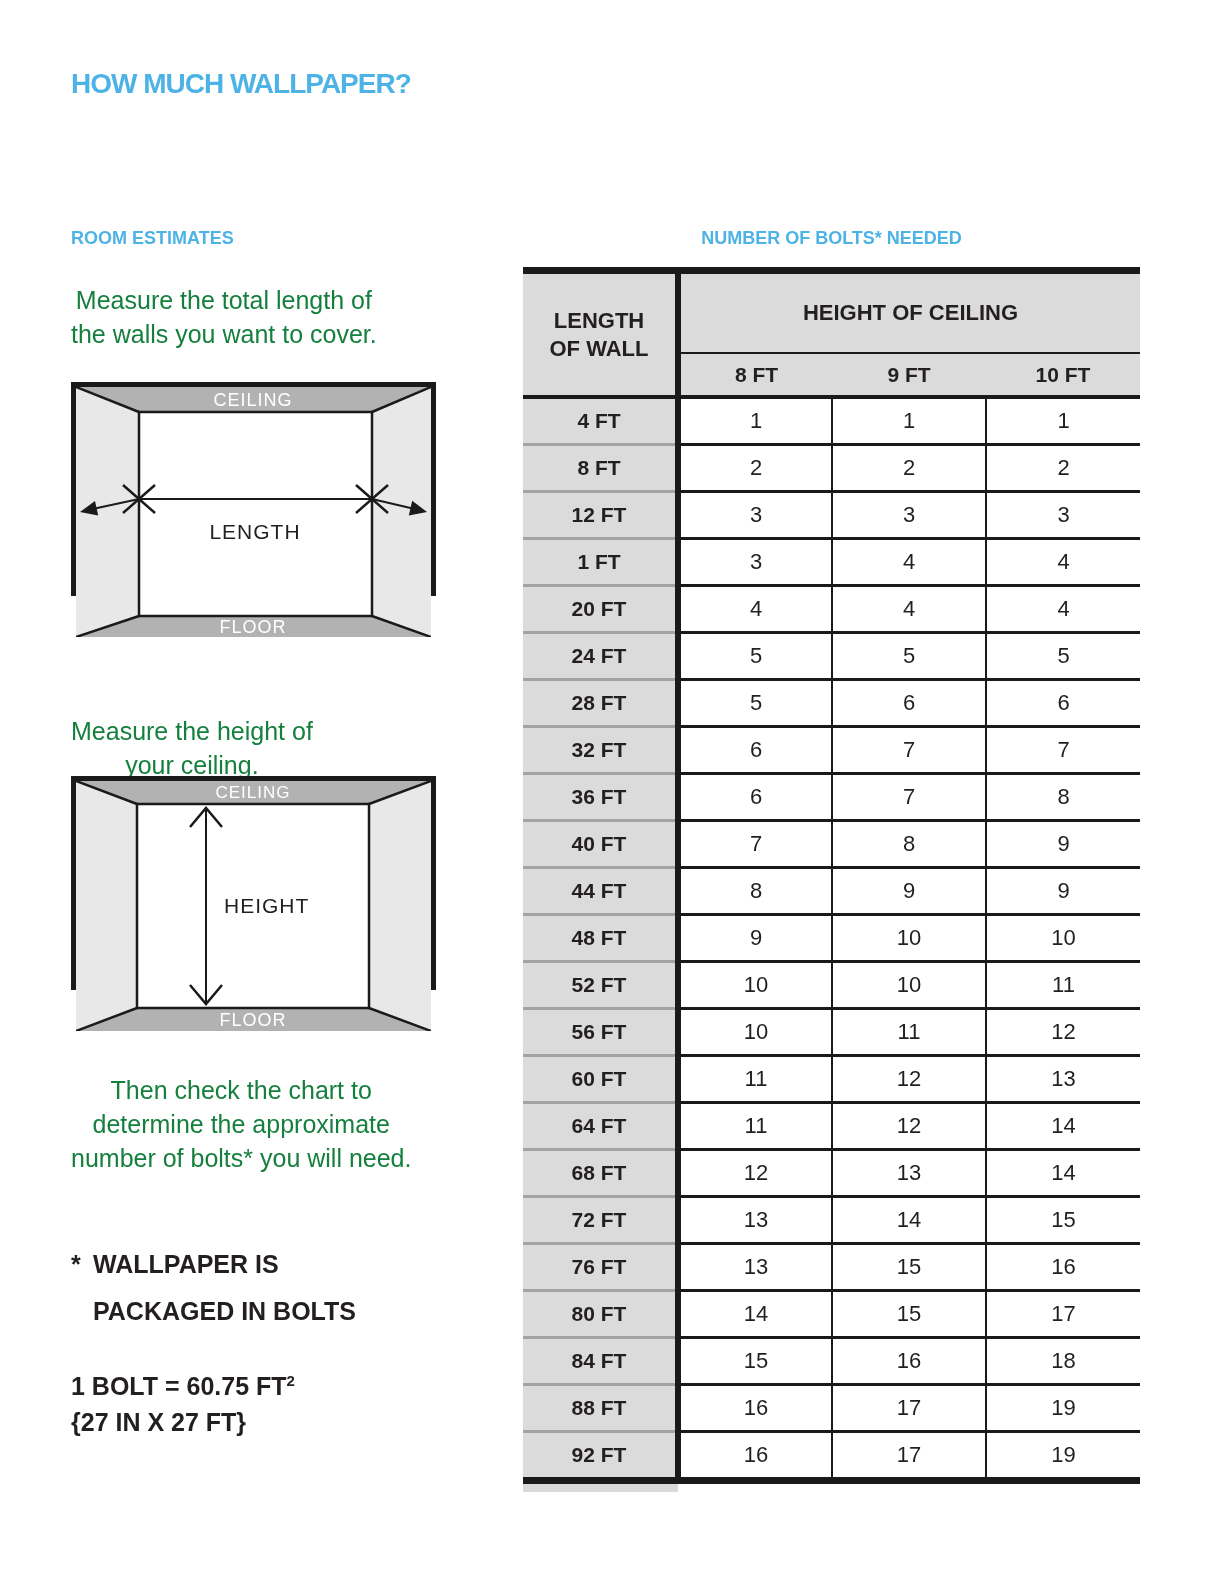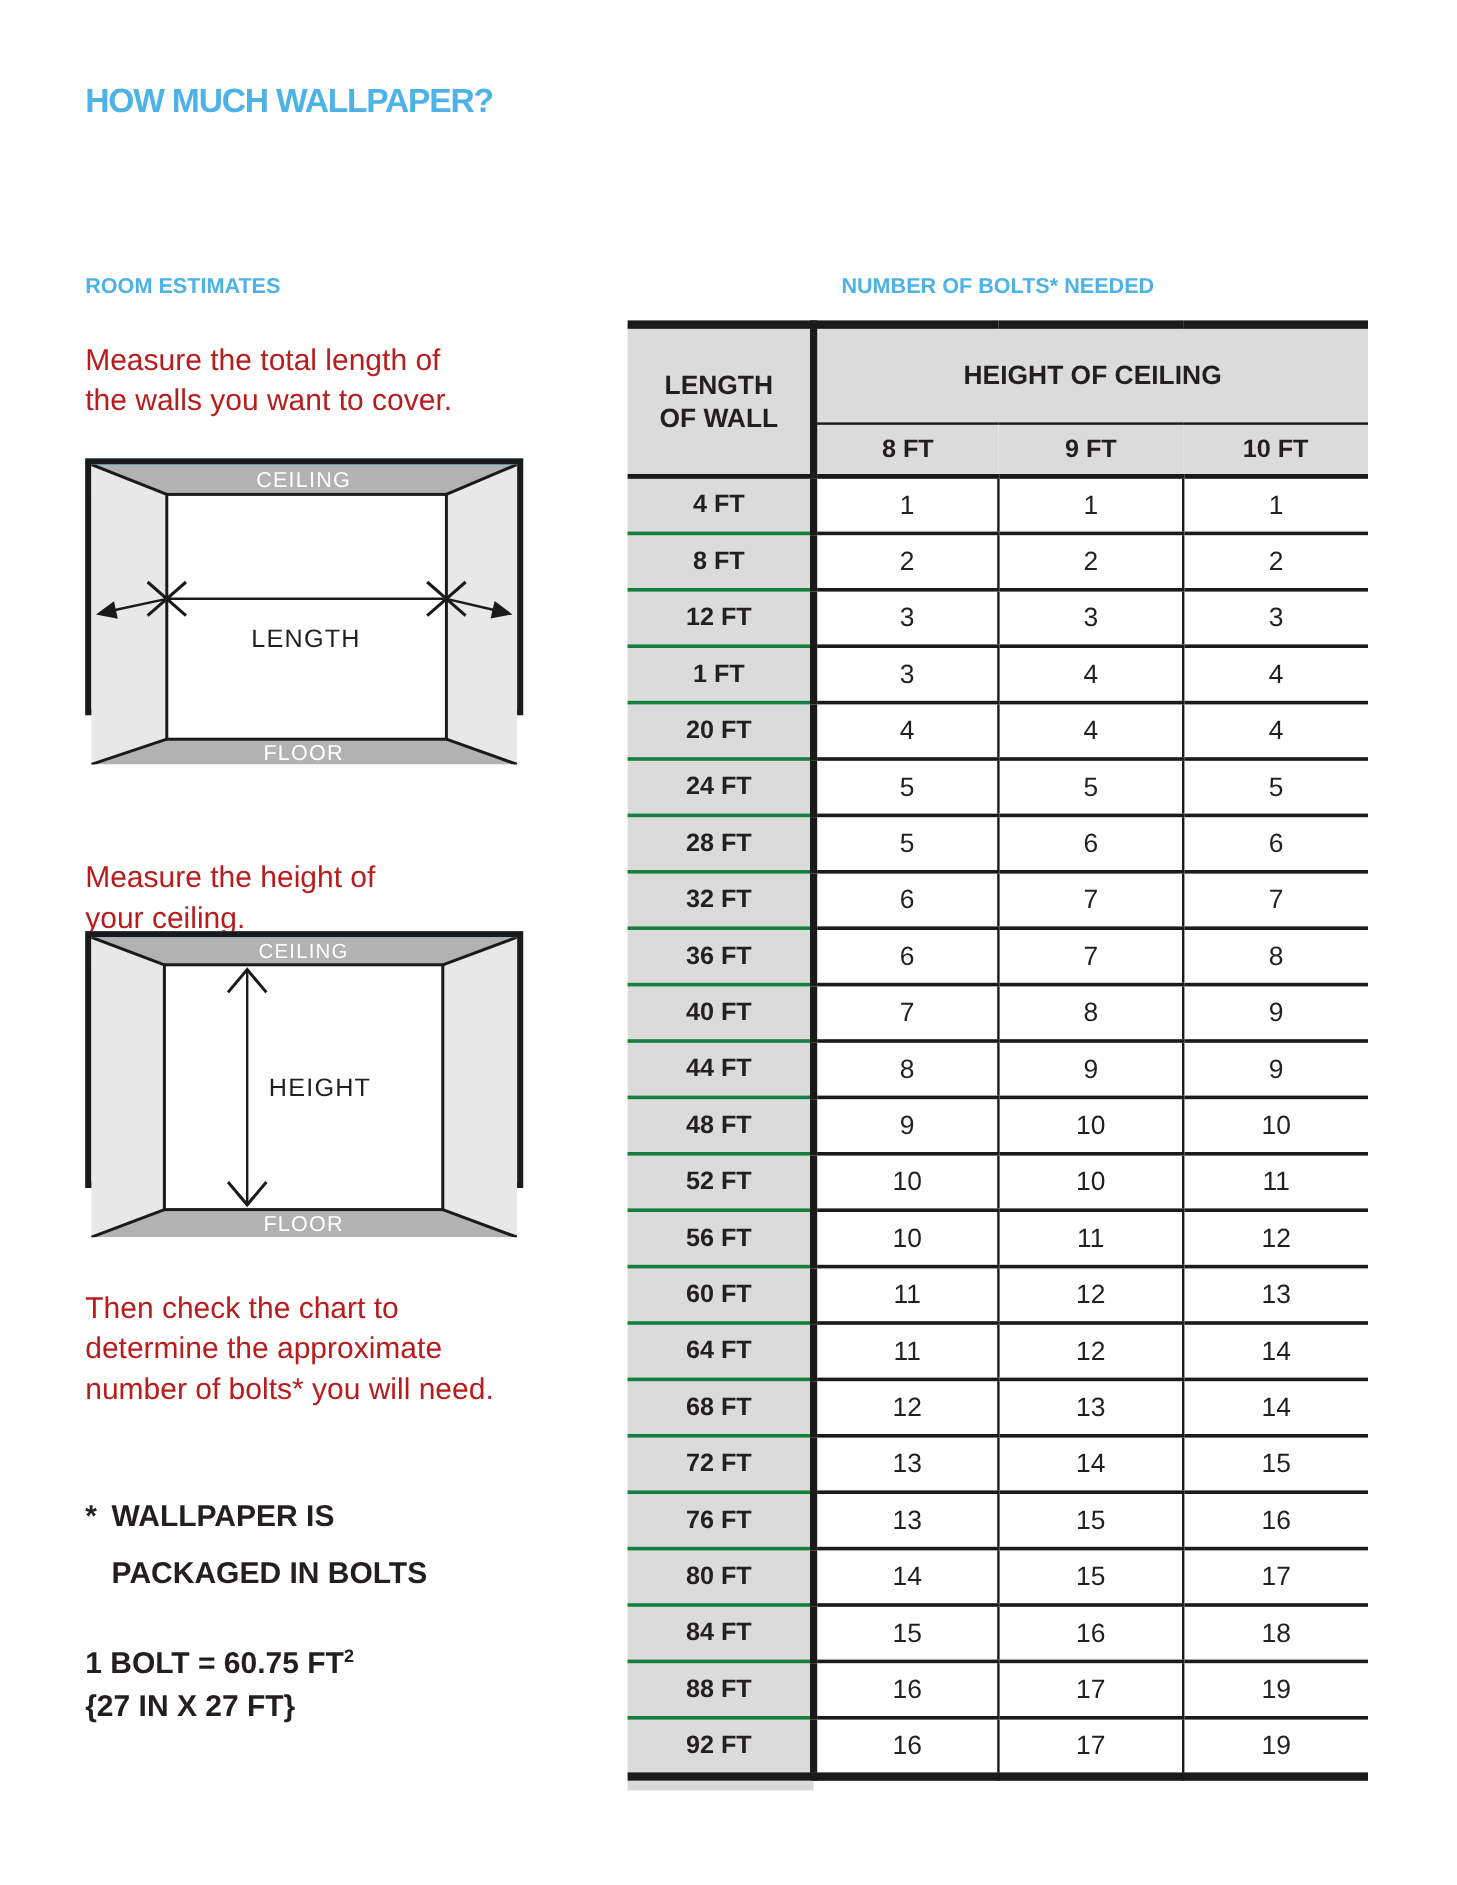--- a/index.html
+++ b/index.html
@@ -10,28 +10,28 @@
   .page-title {
     position:absolute; left:71px; top:68px; margin:0;
     font-size:28px; font-weight:700; letter-spacing:-1px; color:#4db3e6;
   }
   .section-heading {
     position:absolute; margin:0; font-size:18px; font-weight:700; color:#4db3e6;
   }
   #room-heading { left:71px; top:228px; }
   #table-heading { left:523px; top:228px; width:617px; text-align:center; }
 
-  .body-text { position:absolute; left:71px; margin:0; font-size:25px; line-height:34px; color:#b91c1c; }
+  .body-text { position:absolute; left:71px; margin:0; font-size:25px; line-height:34px; color:#15803d;text-align:center; }
   #step1 { top:283px; }
   #step2 { top:714px; }
   #step3 { top:1073px; }
 
   .diagram {
     position:absolute; left:71px; width:365px; height:214px;
-    border:5px solid #1a1a1a; box-sizing:border-box; background:#7dd3fc;
+    border:5px solid #1a1a1a; box-sizing:border-box; background:#fde047;
   }
   #diagram-length { top:382px; }
   #diagram-height { top:776px; }
   svg text { font-family:"Liberation Sans", sans-serif; }
 
   .footnote { position:absolute; left:71px; top:1247px; margin:0; font-size:25px; font-weight:700; line-height:35px; }
   .footnote .fn-line { display:flex; }
   .footnote .fn-marker { width:22px; }
   .footnote .fn-indent { padding-left:22px;margin-top:12px; }
 
@@ -51,21 +51,21 @@
   .bolt-table .span-cell {
     background:#dbdbdb; border-bottom:2px solid #1a1a1a;
     font-size:22px; font-weight:700; height:78px;
   }
   .bolt-table .sub-cell {
     background:#dbdbdb; border-bottom:4px solid #1a1a1a;
     font-size:21px; font-weight:700; height:41px;
   }
   .bolt-table th.rowhead {
     background:#dbdbdb; border-right:6px solid #1a1a1a;
-    border-top:3px solid #1a1a1a; border-bottom:3px solid #15803d;
+    border-top:3px solid #1a1a1a; border-bottom:3px solid #a3a3a3;
     font-size:21px; font-weight:700; height:44px;
   }
   .bolt-table td.datacell {
     background:#ffffff; border-left:2px solid #1a1a1a;
     border-top:3px solid #1a1a1a; border-bottom:3px solid #1a1a1a;
     font-size:22px; font-weight:400; height:44px;
   }
   .bolt-table td.datacell:last-child { border-right:none; }
   .table-underlay { width:155px; height:8px; background:#d9d9d9; }
 </style>

